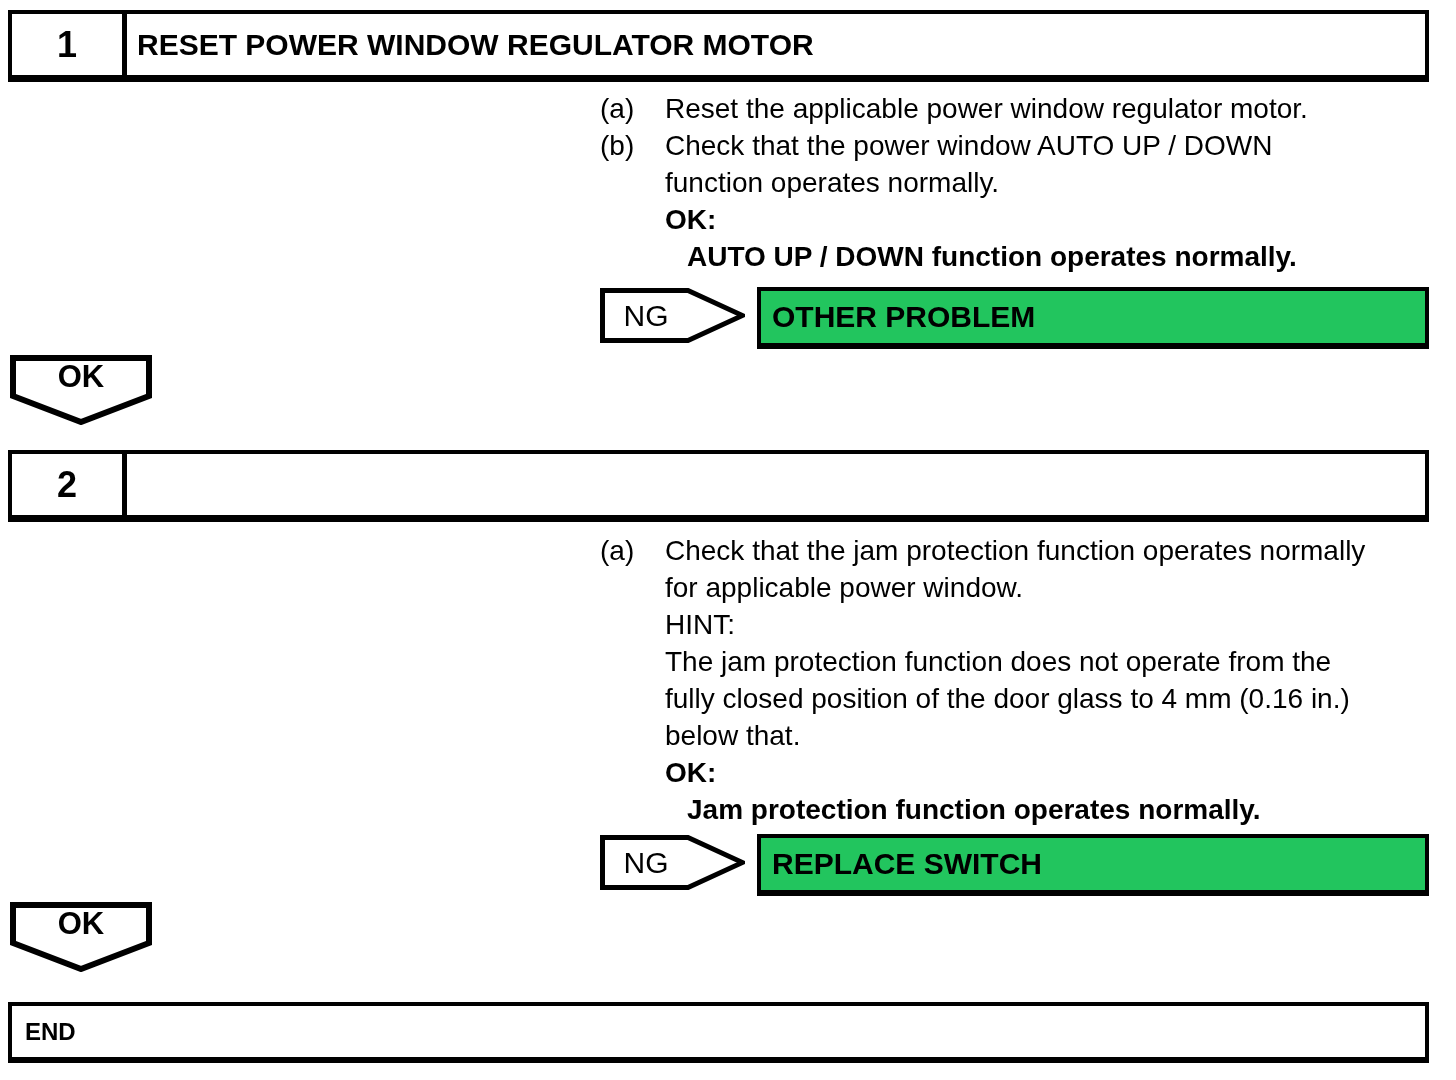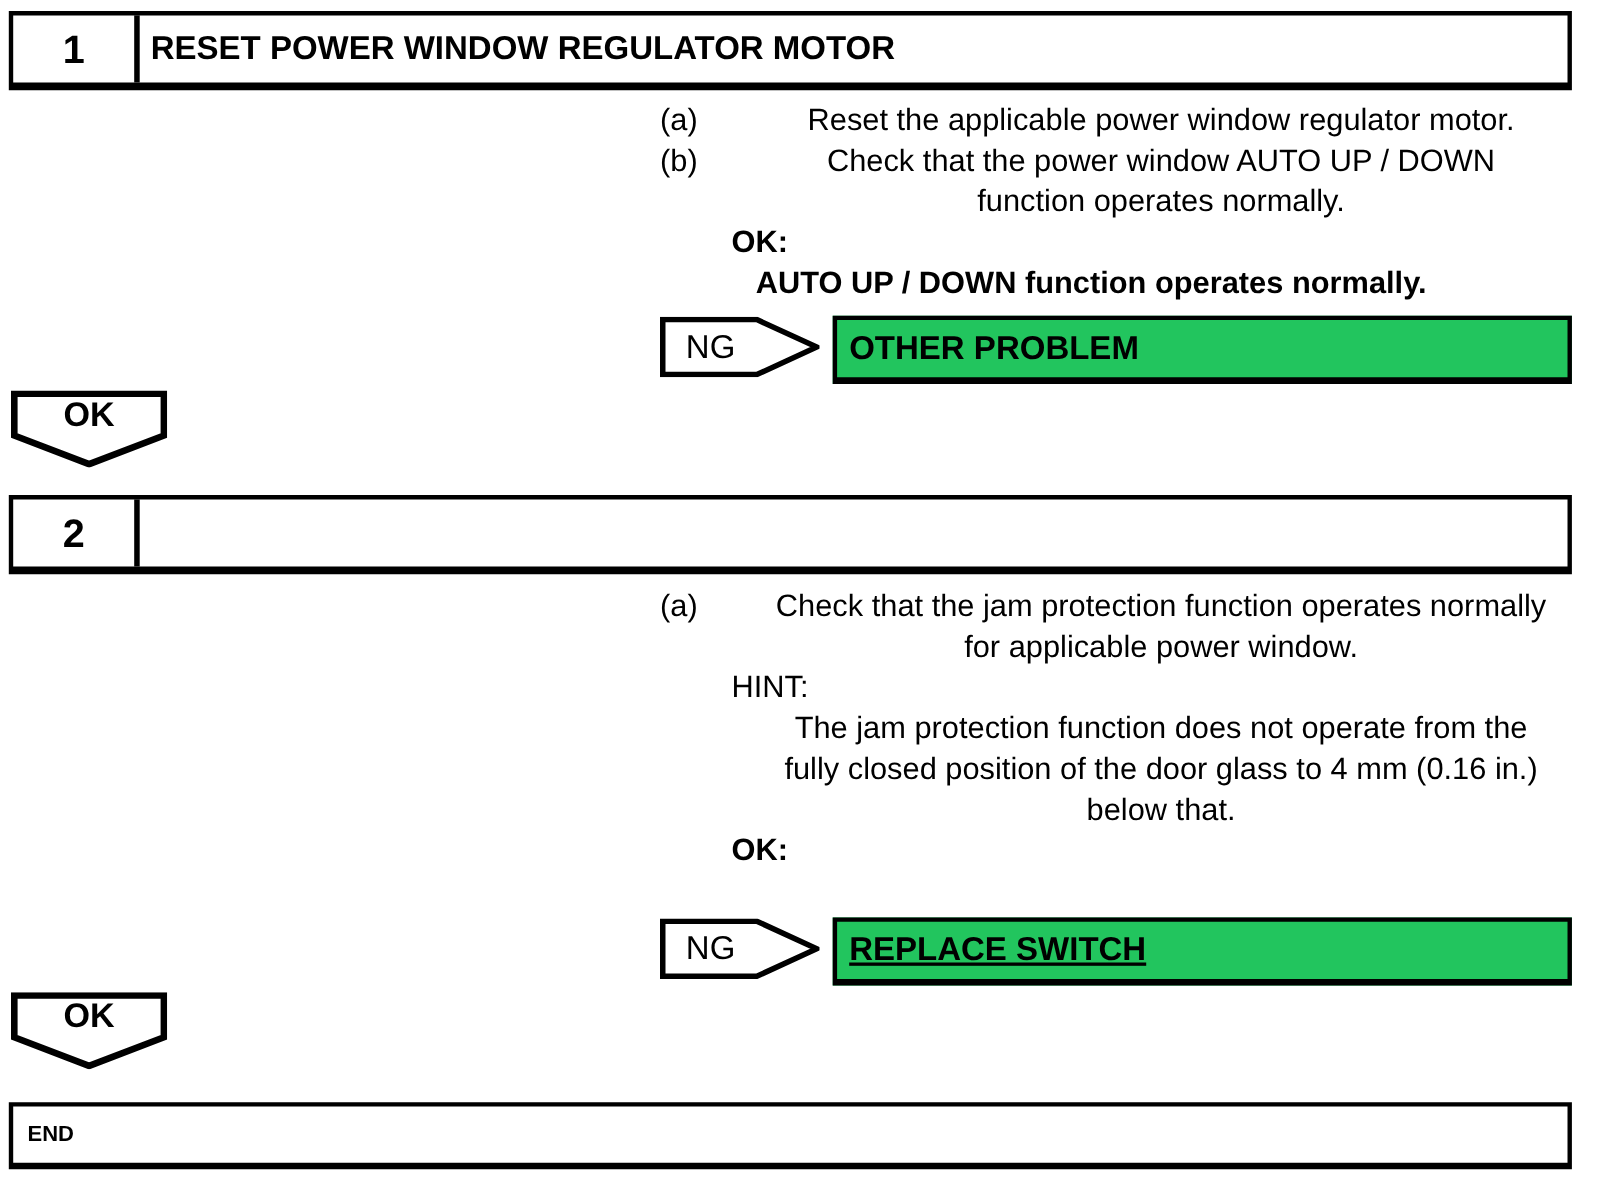--- a/index.html
+++ b/index.html
@@ -18,21 +18,21 @@
   .step-title{
     flex:1;display:flex;align-items:center;padding-left:10px;
     font-weight:bold;font-size:30px;white-space:pre;border-radius:17px;
   }
   .body-block{
     position:absolute;left:600px;width:846px;font-size:28px;line-height:37px;
   }
   .item-row{display:flex;align-items:flex-start;}
   .item-marker{width:65px;flex:0 0 65px;}
   .item-content{flex:1;}
-  .pre{white-space:pre;text-align:center;}
+  .pre{white-space:pre;}
   .ok-label{font-weight:bold;}
   .ok-text{font-weight:bold;margin-left:22px;white-space:pre;}
   .ng-wrap{position:absolute;left:600px;width:145px;height:55px;}
   .ng-wrap svg{position:absolute;left:0;top:0;}
   .ng-label{
     position:absolute;left:0;top:0;width:92px;height:55px;display:flex;
     align-items:center;justify-content:center;font-weight:normal;font-size:30px;
   }
   .result-box{
     position:absolute;left:757px;width:672px;height:62px;box-sizing:border-box;
@@ -41,21 +41,21 @@
   }
   .ok-wrap{position:absolute;left:10px;width:142px;height:70px;text-decoration:underline;}
   .ok-wrap svg{position:absolute;left:0;top:0;}
   .ok-arrow-label{
     position:absolute;left:0;top:2px;width:142px;height:40px;display:flex;
     align-items:center;justify-content:center;font-weight:bold;font-size:31px;
   }
   .end-box{
     position:absolute;left:8px;top:1002px;width:1421px;height:61px;box-sizing:border-box;
     border:4px solid #000;border-bottom-width:6px;display:flex;align-items:center;
-    padding-left:13px;font-weight:bold;font-size:20px;background:#fff;
+    padding-left:13px;font-weight:bold;font-size:24px;background:#fff;
   }
 </style>
 </head>
 <body>
 
 <div class="page">
 
   <div class="step-header" style="top:10px;">
     <div class="step-num">1</div>
     <div class="step-title">RESET POWER WINDOW REGULATOR MOTOR</div>
@@ -100,31 +100,32 @@
     <div class="item-row">
       <div class="item-marker">(a)</div>
       <div class="item-content">
         <div class="pre">Check that the jam protection function operates normally
 for applicable power window.</div>
         <div>HINT:</div>
         <div class="pre">The jam protection function does not operate from the
 fully closed position of the door glass to 4 mm (0.16 in.)
 below that.</div>
         <div class="ok-label">OK:</div>
+        <div class="ok-text">Jam protection function operates normally.</div>
       </div>
     </div>
   </div>
 
   <div class="ng-wrap" style="top:835px;">
     <svg width="145" height="55" viewBox="0 0 145 55">
       <polygon points="2.5,2.5 88,2.5 142.5,27.5 88,52.5 2.5,52.5" fill="#ffffff" stroke="#000000" stroke-width="5"></polygon>
     </svg>
     <div class="ng-label">NG</div>
   </div>
-  <div class="result-box" style="top:834px;text-decoration:underline;">REPLACE SWITCH</div>
+  <div class="result-box" style="top:834px;">REPLACE SWITCH</div>
 
   <div class="ok-wrap" style="top:902px;">
     <svg width="142" height="70" viewBox="0 0 142 70">
       <polygon points="3,3 139,3 139,41 71,67 3,41" fill="#ffffff" stroke="#000000" stroke-width="6"></polygon>
     </svg>
     <div class="ok-arrow-label">OK</div>
   </div>
 
   <div class="end-box">END</div>
 

